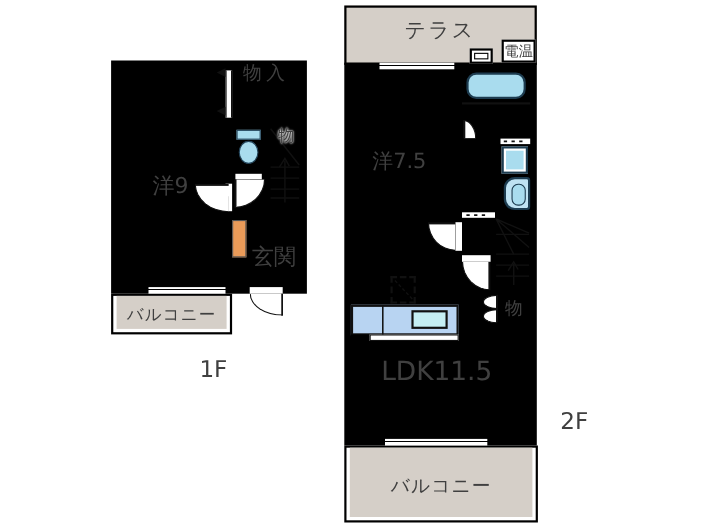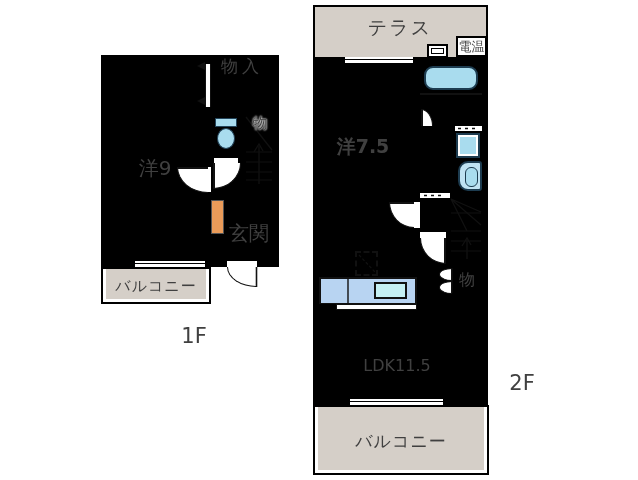--- a/index.html
+++ b/index.html
@@ -160,19 +160,19 @@
     <path d="M424,195.5 H427 M431,195.5 H434 M438,195.5 H441" stroke="#111" stroke-width="1.5" fill="none"></path>
   </svg>
 
   <div class="lbl" style="left:125px;top:156px;width:60px;height:24px;font-size:20px;">洋9</div>
   <div class="lbl" style="left:213px;top:54px;width:58px;height:24px;font-size:17px;letter-spacing:4px;">物入</div>
   <div class="lbl" style="left:247px;top:113px;width:26px;height:20px;font-size:15px;text-shadow:0 0 2px #fff,0 0 2px #fff;">物</div>
   <div class="lbl" style="left:226px;top:222px;width:46px;height:22px;font-size:20px;">玄関</div>
   <div class="lbl" style="left:104px;top:275px;width:104px;height:22px;font-size:15px;letter-spacing:1px;">バルコニー</div>
   <div class="lbl" style="left:172px;top:324px;width:44px;height:24px;font-size:21px;">1F</div>
 
-  <div class="lbl" style="left:330px;top:135px;width:66px;height:24px;font-size:19px;font-weight:bold;">洋7.5</div>
-  <div class="lbl" style="left:337px;top:325px;width:120px;height:24px;font-size:16px;margin-top:28px;">LDK11.5</div>
+  <div class="lbl" style="left:330px;top:135px;width:66px;height:24px;font-size:19px;">洋7.5</div>
+  <div class="lbl" style="left:337px;top:325px;width:120px;height:24px;font-size:24px;">LDK11.5</div>
   <div class="lbl" style="left:453px;top:270px;width:28px;height:21px;font-size:16px;">物</div>
   <div class="lbl" style="left:350px;top:430px;width:102px;height:23px;font-size:17px;letter-spacing:1px;">バルコニー</div>
   <div class="lbl" style="left:500px;top:371px;width:44px;height:24px;font-size:21px;">2F</div>
 
 </div>
 
 </body></html>

